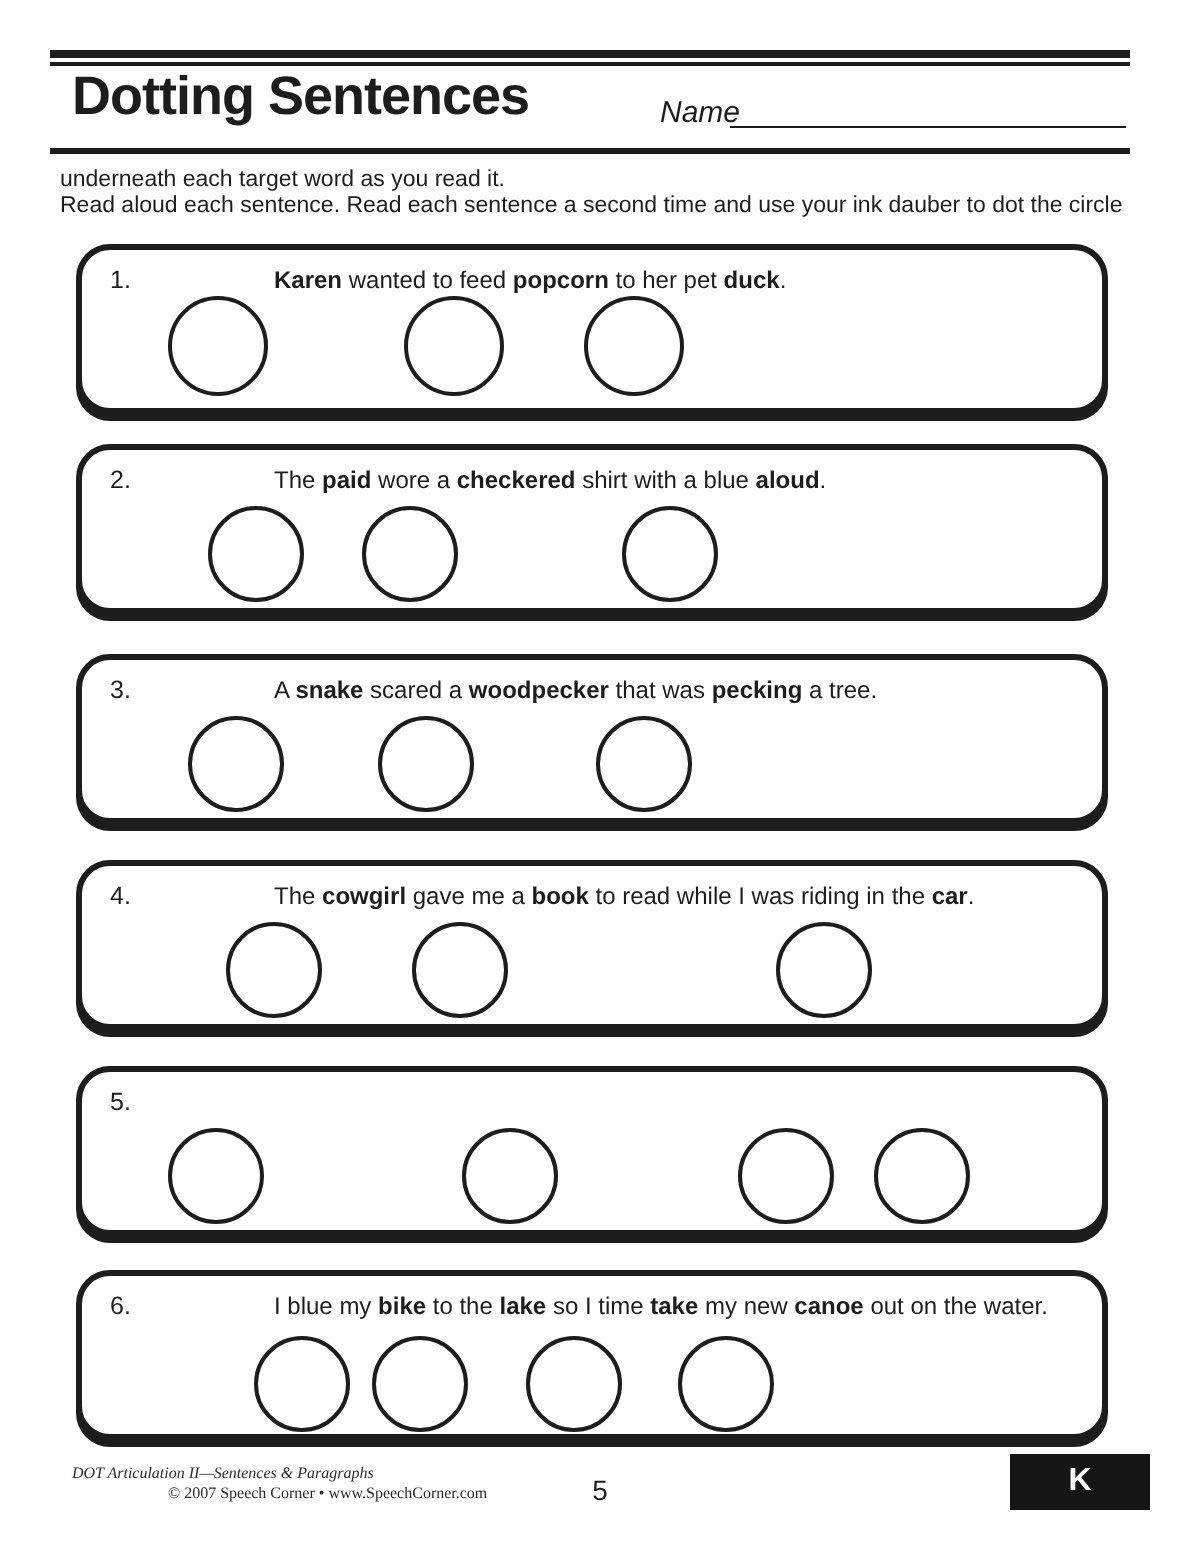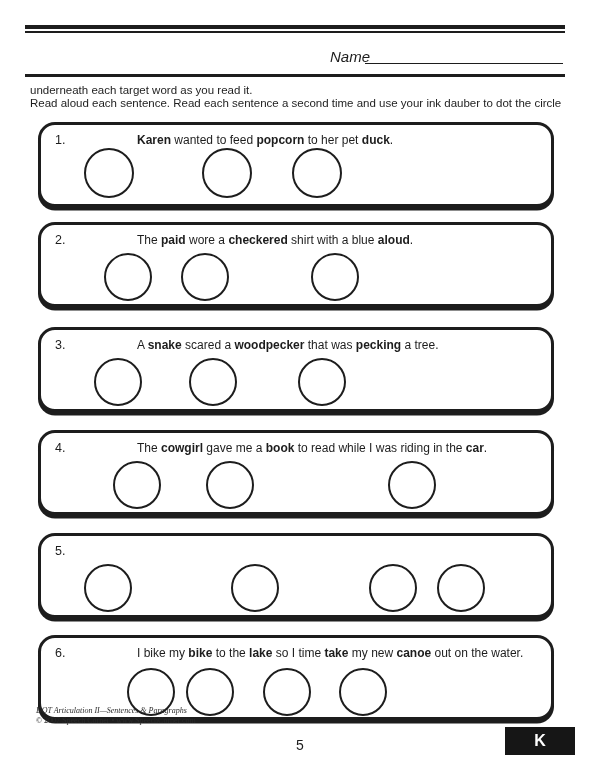--- a/index.html
+++ b/index.html
@@ -31,41 +31,42 @@
     border:3px solid var(--ink); border-radius:17px; background:#fff;
     box-shadow:0 3.5px 0 var(--ink);
   }
   .num { position:absolute; left:14px; top:8px; font-size:12.5px; }
   .sentence { position:absolute; left:53px; top:8px; right:8px; font-size:12px; line-height:14px;padding-left:43px; }
   .sentence b { font-weight:bold; }
   .circle {
     position:absolute; border:2.5px solid var(--ink); border-radius:50%; background:#fff;
   }
   .credit {
-    position:absolute; left:36px; top:706px;
+    position:absolute; left:36px; top:732px;
     font-family:"Liberation Serif", serif; font-size:8px; line-height:9.5px; color:#2a2a2a;
   }
   .credit .l1 { font-style:italic; display:block; }
-  .credit .l2 { display:block; }
+  .credit .l2 { display:block;margin-left:48px; }
   .page-num {
     position:absolute; left:0; top:737px; width:600px; text-align:center; font-size:14px;
   }
   .tab {
     position:absolute; left:505px; top:727px; width:70px; height:28px;
     background:#161616; color:#ffffff; font-weight:bold; font-size:16px;
     text-align:center; line-height:28px;
   }
 </style>
 </head>
 <body>
 
 <div class="page">
   <div class="rule rule-top-thick"></div>
   <div class="rule rule-top-thin"></div>
 
+  <h1 class="title">Dotting Sentences</h1>
   <span class="name-label">Name</span>
   <span class="name-line"></span>
 
   <div class="rule rule-header"></div>
 
   <p class="instructions">
     <span>underneath each target word as you read it.</span>
     <span>Read aloud each sentence.  Read each sentence a second time and use your ink dauber to dot the circle</span>
   </p>
 
@@ -100,21 +101,21 @@
       </div>
       <div class="sbox" style="top: 533px;">
         <span class="num">5.</span>
         <div class="circle" style="left: 43px; top: 28px; width: 48px; height: 48px;"></div>
         <div class="circle" style="left: 190px; top: 28px; width: 48px; height: 48px;"></div>
         <div class="circle" style="left: 328px; top: 28px; width: 48px; height: 48px;"></div>
         <div class="circle" style="left: 396px; top: 28px; width: 48px; height: 48px;"></div>
       </div>
       <div class="sbox" style="top: 635px;">
         <span class="num">6.</span>
-        <div class="sentence"><span>I bike my </span><b>bike</b><span> to the </span><b>lake</b><span> so I time </span><b>take</b><span> my new </span><b>canoe</b><span> out on the water.</span></div>
+        <div class="sentence"><span>I blue my </span><b>bike</b><span> to the </span><b>lake</b><span> so I time </span><b>take</b><span> my new </span><b>canoe</b><span> out on the water.</span></div>
         <div class="circle" style="left: 86px; top: 30px; width: 48px; height: 48px;"></div>
         <div class="circle" style="left: 145px; top: 30px; width: 48px; height: 48px;"></div>
         <div class="circle" style="left: 222px; top: 30px; width: 48px; height: 48px;"></div>
         <div class="circle" style="left: 298px; top: 30px; width: 48px; height: 48px;"></div>
       </div>
     </div>
 
   <div class="credit">
     <span class="l1">DOT Articulation II—Sentences &amp; Paragraphs</span>
     <span class="l2">© 2007 Speech Corner • www.SpeechCorner.com</span>

